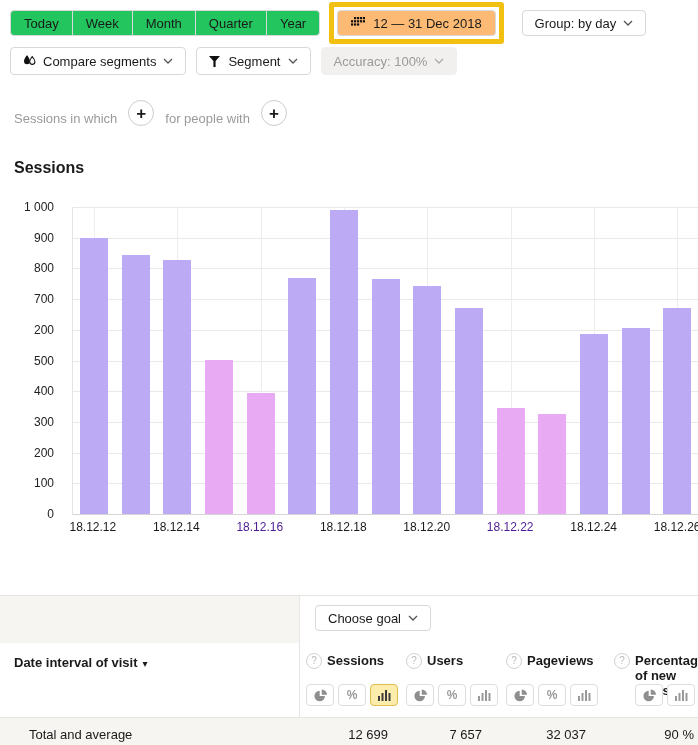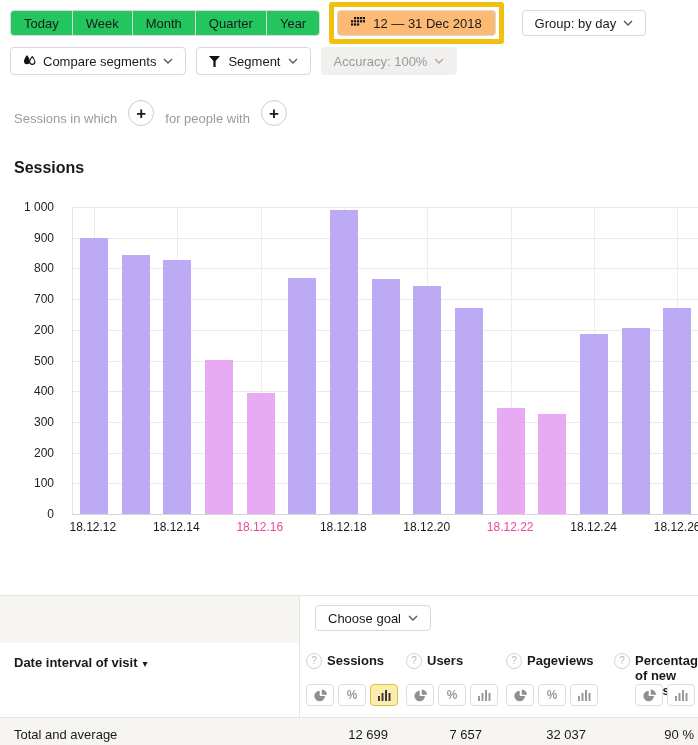--- a/index.html
+++ b/index.html
@@ -27,41 +27,41 @@
   .chart-title{font-size:16px;font-weight:700;margin:33px 0 0 14px;}
   .chart{position:relative;margin-top:30px;height:336px;}
   .yaxis{position:absolute;left:0;top:0;width:62px;height:307px;}
   .ytick{position:absolute;right:8px;width:54px;text-align:right;font-size:12px;color:#222;}
   .plot{position:absolute;left:72px;right:0;top:0;height:307px;border-left:1px solid #e4e4e4;border-bottom:1px solid #d6d6d6;}
   .hgrid{position:absolute;left:0;right:0;height:1px;background:#e9e9e9;z-index:0;}
   .vgrid{position:absolute;top:0;bottom:0;width:1px;background:#ededed;z-index:0;}
   .bar{position:absolute;bottom:0;width:28px;transform:translateX(-50%);z-index:2;}
   .xlabels{position:absolute;left:72px;right:0;top:313px;height:16px;}
   .xtick{position:absolute;transform:translateX(-50%);font-size:12px;color:#1a1a1a;white-space:nowrap;}
-  .xtick.red{color:#ec4899;}
+  .xtick.red{color:#4c1d95;}
   
   .table{margin-top:52px;border-top:1px solid #e7e6e4;font-size:13px;}
   .t-top{display:flex;height:47px;}
   .t-top-left{width:300px;background:#f6f5f2;border-right:1px solid #e7e6e4;box-sizing:border-box;}
   .t-top-right{flex:1;display:flex;align-items:flex-start;padding:9px 0 0 15px;box-sizing:border-box;}
   .t-header{display:flex;height:74px;}
   .t-hleft{width:300px;box-sizing:border-box;border-right:1px solid #e7e6e4;padding:12px 8px 0 14px;font-weight:700;}
   .sort{font-size:10px;margin-left:5px;}
   .t-cols{display:flex;flex:1;}
   .t-col{box-sizing:border-box;padding:10px 0 0 6px;position:relative;}
   .c0{width:100px;}.c1{width:100px;}.c2{width:108px;}.c3{width:90px;}
   .col-head{display:flex;align-items:flex-start;font-weight:700;line-height:15px;}
   .qmark{flex:0 0 auto;width:14px;height:14px;border:1px solid #d2d2d2;border-radius:50%;color:#b8b8b8;font-size:10px;font-weight:400;text-align:center;line-height:13px;margin-right:5px;margin-top:0;}
   .views{position:absolute;top:41px;left:6px;display:flex;gap:4px;}
   .views.right{left:auto;right:3px;}
   .view-btn{width:28px;height:22px;border:1px solid #ddd;border-radius:4px;background:#fff;display:flex;align-items:center;justify-content:center;padding:0;}
   .view-btn.active{background:#fcedad;border-color:#ddbd4e;}
   .pct{color:#9a9a9a;font-size:12px;font-weight:700;}
   .t-total{display:flex;height:32px;background:#f6f5f2;border-top:1px solid #e7e6e4;align-items:center;}
-  .t-tleft{width:300px;box-sizing:border-box;padding-left:14px;}
+  .t-tleft{width:300px;box-sizing:border-box;padding-left:29px;}
   .t-val{text-align:right;padding-top:0;}
   .pr0{padding-right:12px;}.pr1{padding-right:18px;}.pr2{padding-right:22px;}.pr3{padding-right:4px;}
   .chev{display:inline-flex;}
 </style>
 </head>
 <body>
 
 <div class="row1">
   <div class="seg-control">
     <button class="seg-btn">Today</button>

